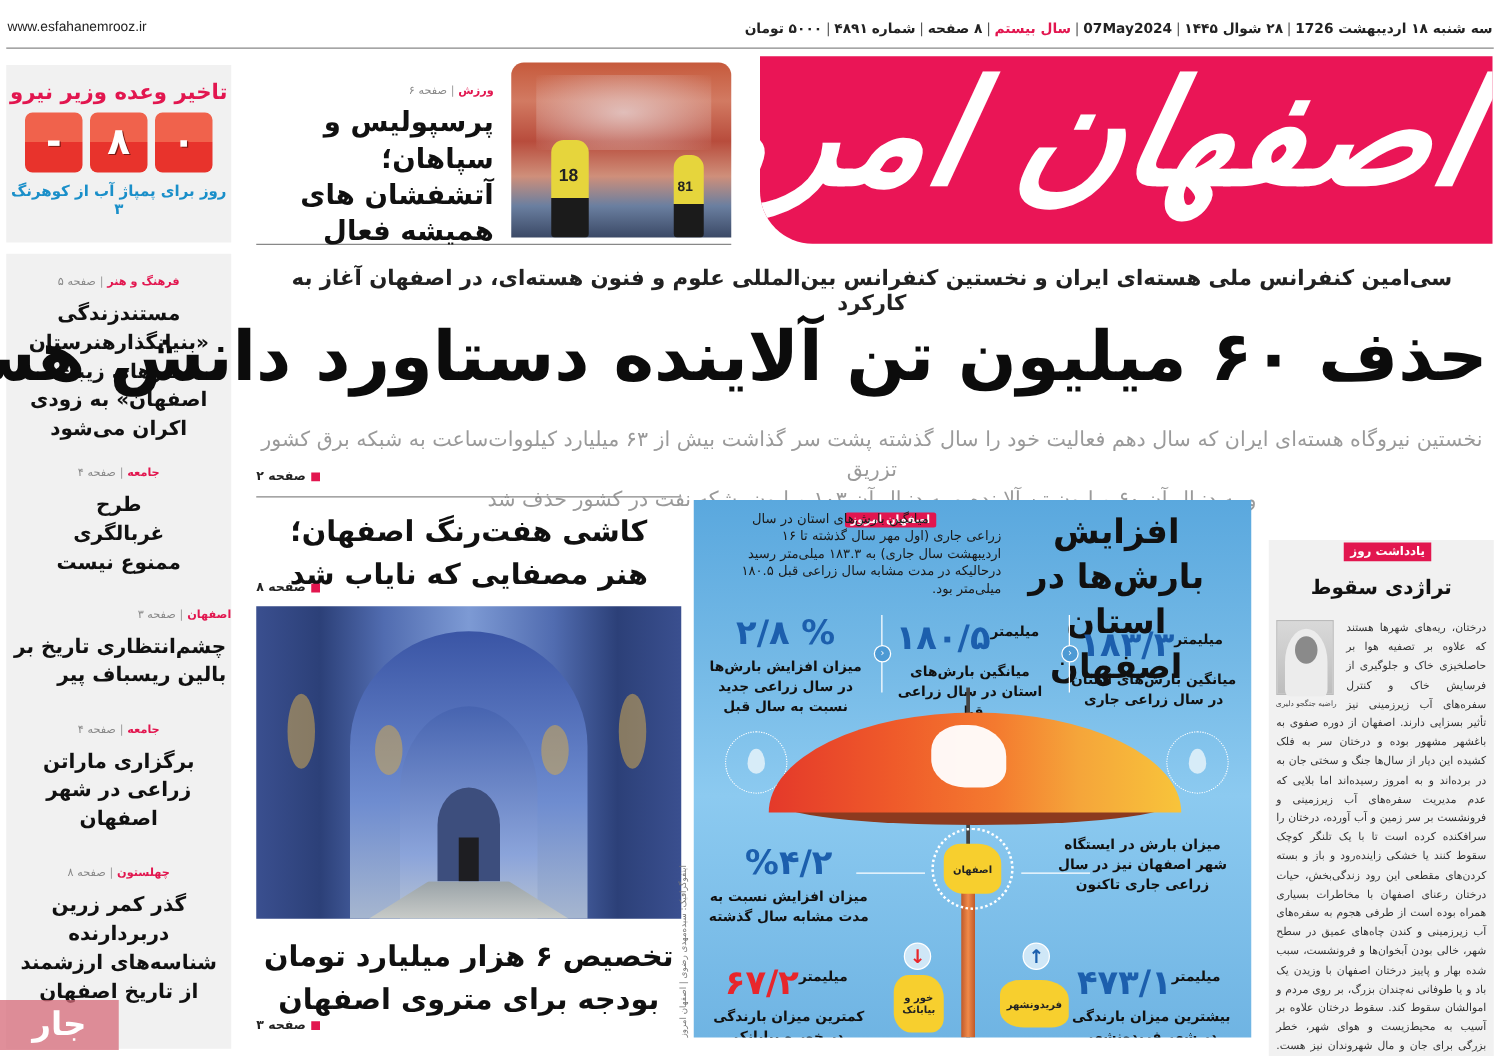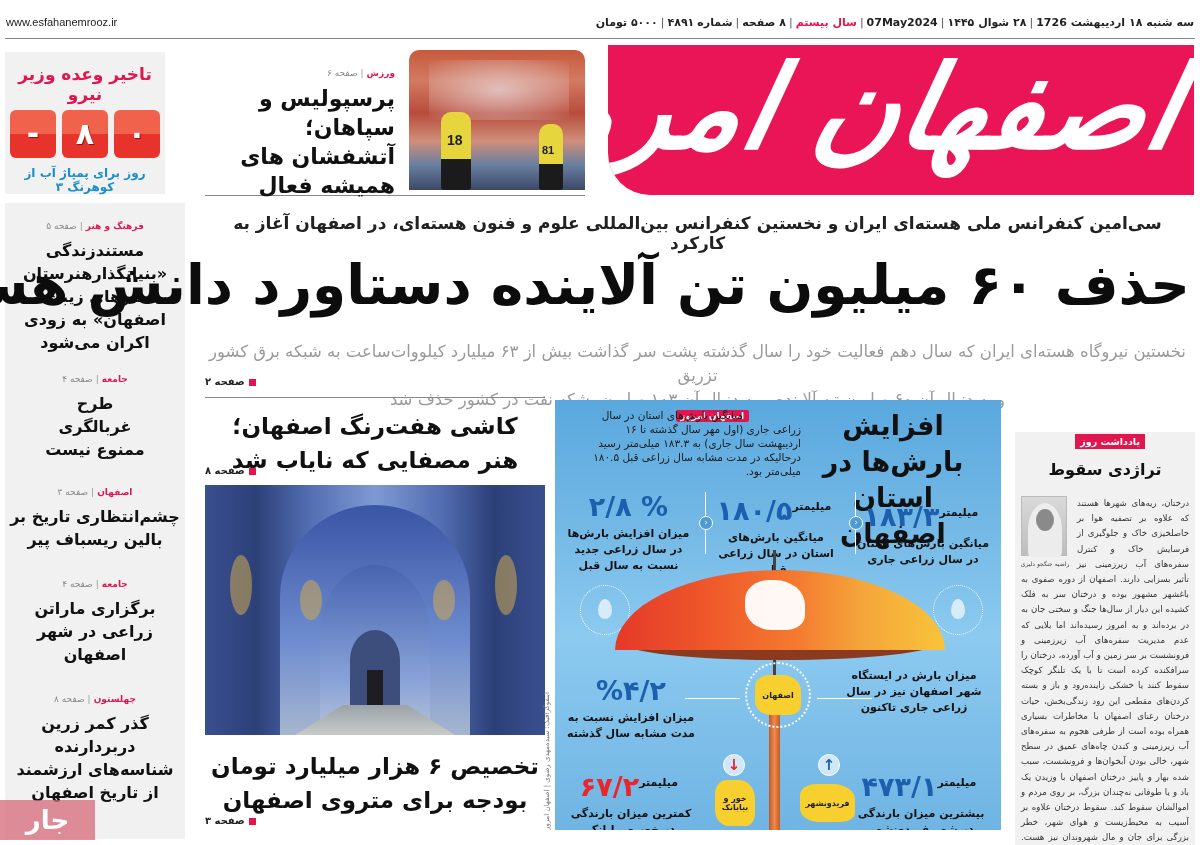--- a/index.html
+++ b/index.html
@@ -26,21 +26,21 @@
   #sports .player { position: absolute; bottom: 0; width: 30px; height: 70px; background: linear-gradient(#e6d53c 0 60%, #1b1b1b 60% 100%); border-radius: 10px 10px 3px 3px; }
   #sports .p1 { left: 32px; height: 78px; } #sports .p2 { left: 130px; height: 66px; width: 24px; }
   #sports .num { position: absolute; font-size: 14px; font-weight: bold; color: #222; font-family: "Liberation Sans", sans-serif; }
   #sports .text { position: absolute; right: 190px; top: 18px; width: 190px; text-align: right; direction: rtl; }
   .kicker { font-size: 9px; color: #888; direction: rtl; }
   .kicker .sec { color: #e2164f; font-weight: bold; }
   .kicker .bar { color: #999; margin: 0 3px; }
   #sports h3 { font-size: 22px; font-weight: 900; line-height: 29px; margin-top: 6px; color: #111; }
 
   
-  #ticker { position: absolute; left: 5px; top: 52px; width: 160px; height: 142px; background: #f1f1f1; direction: rtl; text-align: center; }
+  #ticker { position: absolute; left: 5px; top: 52px; width: 180px; height: 142px; background: #f1f1f1; direction: rtl; text-align: center; }
   #ticker .t-title { font-size: 17px; font-weight: 900; color: #e2164f; margin-top: 12px; }
   #ticker .digits { display: flex; justify-content: center; gap: 6px; margin-top: 6px; }
   #ticker .digit { width: 46px; height: 48px; border-radius: 6px; background: linear-gradient(#f0624c 0 50%, #e8332c 50% 100%); color: #fff; font-size: 30px; font-weight: 900; line-height: 48px; text-shadow: 1px 1px 0 #7a1a15; }
   #ticker .t-sub { font-size: 12px; font-weight: 900; color: #1a8fc9; margin-top: 8px; }
 
   
   #leftcol { position: absolute; left: 5px; top: 203px; width: 180px; height: 636px; background: #f1f1f1; direction: rtl; text-align: center; }
   .lstory { margin-bottom: 12px; }
   .lstory .kicker { margin-bottom: 8px; }
   .lstory h4 { font-size: 16px; font-weight: bold; line-height: 23px; color: #111; }
@@ -165,21 +165,21 @@
 
 <div id="leftcol">
   <div class="lstory" style="padding-top:18px;">
     <div class="kicker"><span class="sec">فرهنگ و هنر</span><span class="bar">|</span><span>صفحه ۵</span></div>
     <h4>مستندزندگی «بنیانگذارهنرستان هنرهای زیبای اصفهان» به زودی اکران می‌شود</h4>
   </div>
   <div class="lstory" style="padding-top:8px;">
     <div class="kicker"><span class="sec">جامعه</span><span class="bar">|</span><span>صفحه ۴</span></div>
     <h4 style="padding:0 35px;">طرح غربالگری ممنوع نیست</h4>
   </div>
-  <div class="lstory" style="padding-top:14px;">
+  <div class="lstory" style="padding-top:14px;text-align:right;">
     <div class="kicker"><span class="sec">اصفهان</span><span class="bar">|</span><span>صفحه ۳</span></div>
     <h4 style="padding:0 4px;">چشم‌انتظاری تاریخ بر بالین ریسباف پیر</h4>
   </div>
   <div class="lstory" style="padding-top:16px;">
     <div class="kicker"><span class="sec">جامعه</span><span class="bar">|</span><span>صفحه ۴</span></div>
     <h4 style="padding:0 12px;">برگزاری ماراتن زراعی در شهر اصفهان</h4>
   </div>
   <div class="lstory" style="padding-top:16px;">
     <div class="kicker"><span class="sec">چهلستون</span><span class="bar">|</span><span>صفحه ۸</span></div>
     <h4 style="padding:0 8px;">گذر کمر زرین دربردارنده شناسه‌های ارزشمند از تاریخ اصفهان</h4>

